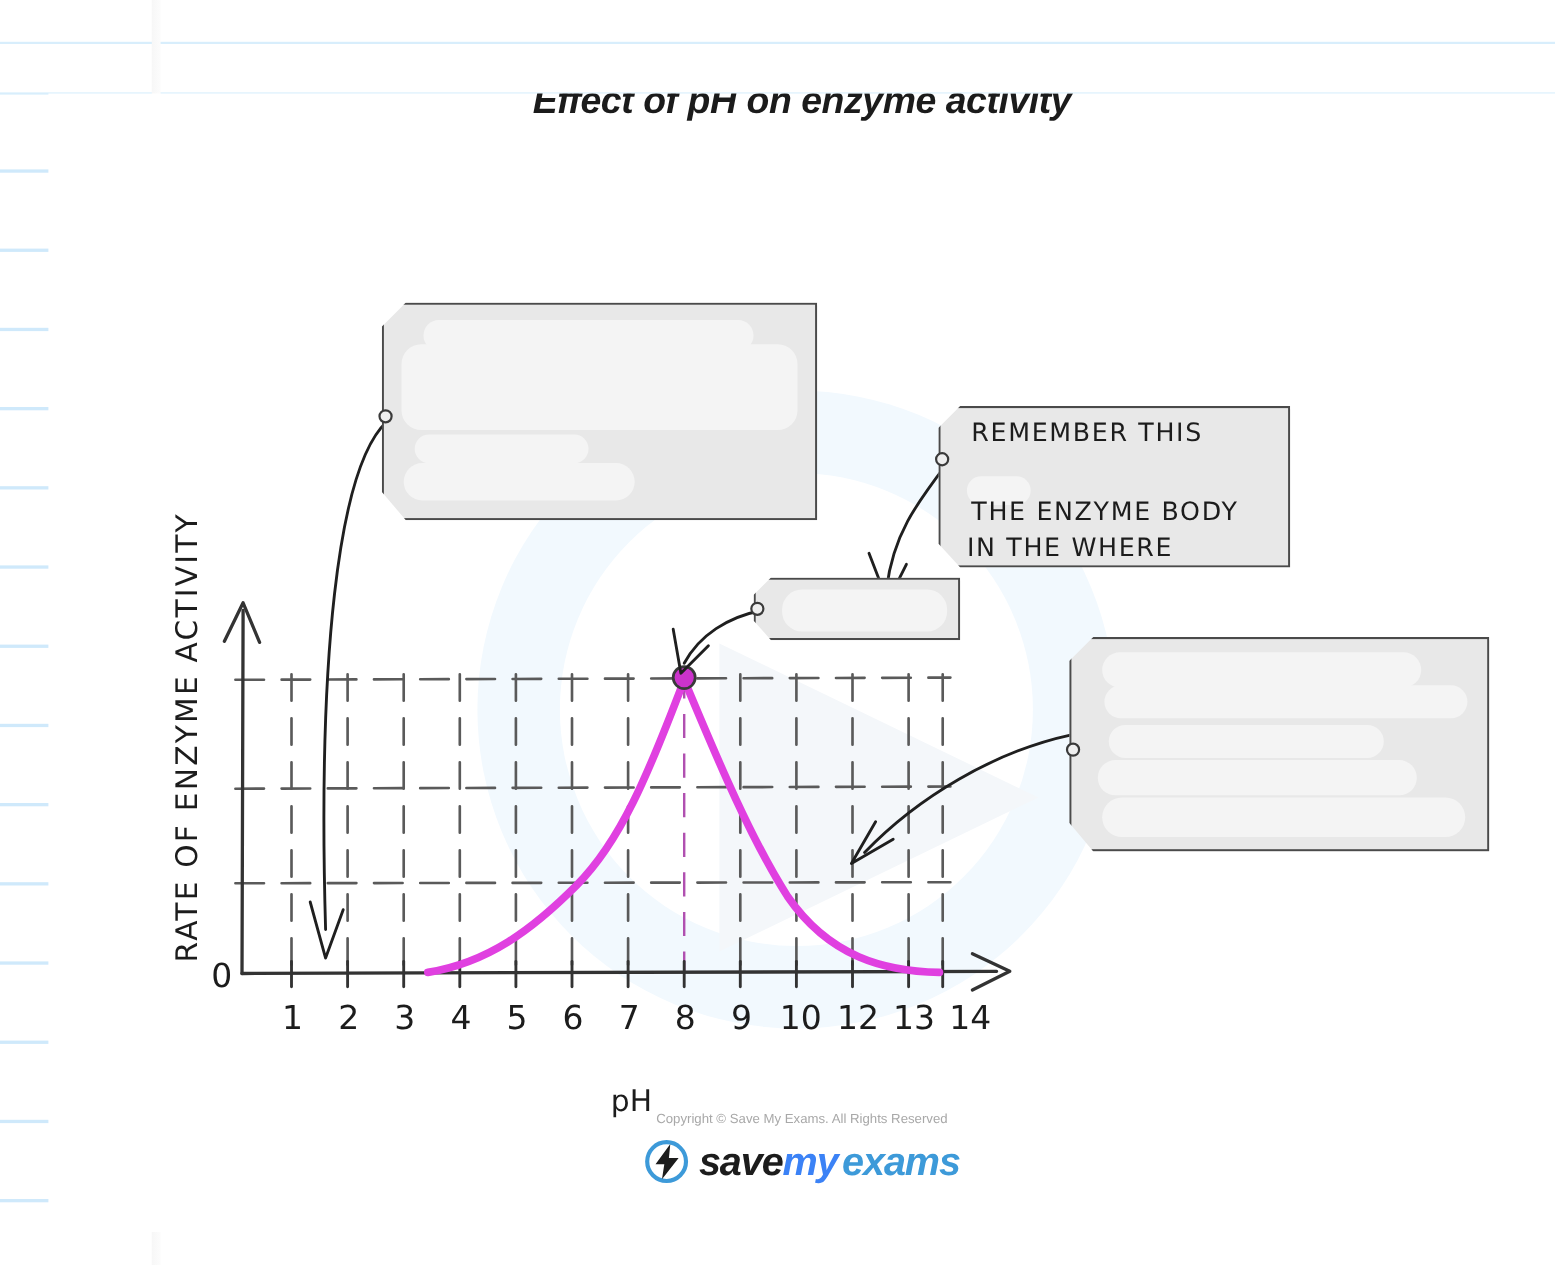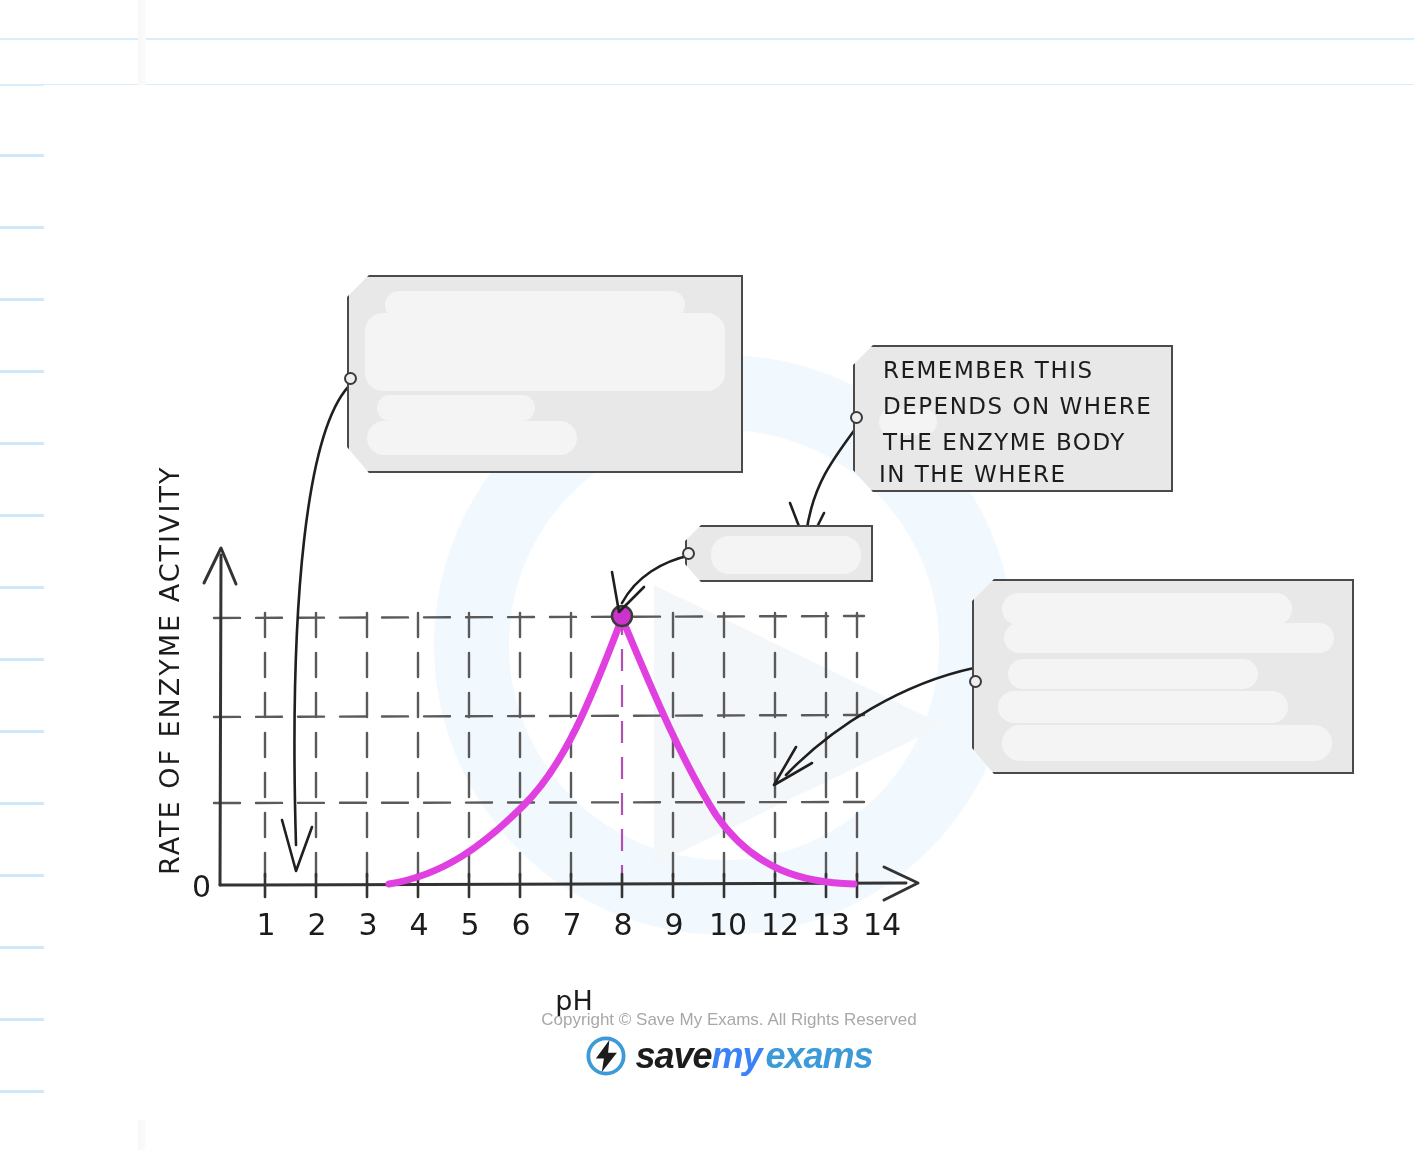--- a/index.html
+++ b/index.html
@@ -75,21 +75,21 @@
     font-family:"DejaVu Sans", sans-serif;
     font-size:23px;
     letter-spacing:1.5px;
     color:#1c1c1c;
     white-space:nowrap;
   }
 
   
   #copyright {
     position:absolute; left:0; top:925px; width:1370px;
-    text-align:center; font-size:17px; color:#a8a8a8;
+    text-align:center; font-size:12px; color:#a8a8a8;
   }
   #logo {
     position:absolute; left:0; top:950px; width:1370px;
     display:flex; align-items:flex-end; justify-content:center; gap:0px;
   }
   #logo-mark { width:42px; height:42px; margin-right:8px; }
   .logo-word { font-size:36px; font-weight:bold; font-style:italic; letter-spacing:-1px; }
   .logo-save { color:#1c1c1c; }
   .logo-my { color:#3b82f6; margin-left:0; }
   .logo-exams { color:#3d9ad9; margin-left:4px; }
@@ -118,20 +118,21 @@
 </div>
 
 <div id="card">
 
   <svg id="watermark" viewBox="0 0 1370 1035">
     <circle cx="680" cy="560" r="290" fill="#f2f9fe"></circle>
     <circle cx="680" cy="560" r="215" fill="#ffffff"></circle>
     <polygon points="610,500 900,640 610,780" fill="#f4f7fa"></polygon>
   </svg>
 
+  <div id="title">Effect of pH on enzyme activity</div>
 
   <svg id="plot" viewBox="0 0 1370 1035">
 
     <g stroke="#5a5a5a" stroke-width="2.4" fill="none" stroke-dasharray="26 16" stroke-linecap="round">
       <path d="M 170 533 L 820 531"></path>
       <path d="M 170 632 L 820 630"></path>
       <path d="M 170 718 L 820 717"></path>
     </g>
 
     <g stroke="#5a5a5a" stroke-width="2.4" fill="none" stroke-dasharray="24 16" stroke-linecap="round">
@@ -226,25 +227,24 @@
 
   <div class="tagbox" style="left:303px; top:190px; width:396px; height:198px;
               clip-path:polygon(0 22px, 22px 0, 100% 0, 100% 100%, 22px 100%, 0 calc(100% - 26px));">
     <div class="redact" style="left:36px; top:14px; width:300px; height:28px;"></div>
     <div class="redact" style="left:16px; top:36px; width:360px; height:78px;"></div>
     <div class="redact" style="left:28px; top:118px; width:158px; height:26px;"></div>
     <div class="redact" style="left:18px; top:144px; width:210px; height:34px;"></div>
   </div>
   <div class="eyelet" style="left:300px; top:287px;"></div>
 
-  <div class="tagbox" style="left:809px; top:260px; width:320px; height:147px;
+  <div class="tagbox" style="left:809px; top:284px; width:320px; height:147px;
               clip-path:polygon(0 20px, 20px 0, 100% 0, 100% 100%, 20px 100%, 0 calc(100% - 22px));">
     <div class="redact" style="left:24px; top:62px; width:58px; height:26px;"></div>
     <span class="tagtext" style="left:28px; top:10px;">REMEMBER   THIS</span>
-    <span class="tagtext" style="left:28px; top:46px;">DEPENDS  ON  WHERE</span>
     <span class="tagtext" style="left:28px; top:82px;">THE  ENZYME  BODY</span>
     <span class="tagtext" style="left:24px; top:114px;">IN  THE  WHERE</span>
   </div>
   <div class="eyelet" style="left:806px; top:326px;"></div>
 
   <div class="tagbox" style="left:641px; top:440px; width:188px; height:57px;
               clip-path:polygon(0 16px, 16px 0, 100% 0, 100% 100%, 16px 100%, 0 calc(100% - 18px));">
     <div class="redact" style="left:24px; top:9px; width:150px; height:38px;"></div>
   </div>
   <div class="eyelet" style="left:638px; top:462px;"></div>

